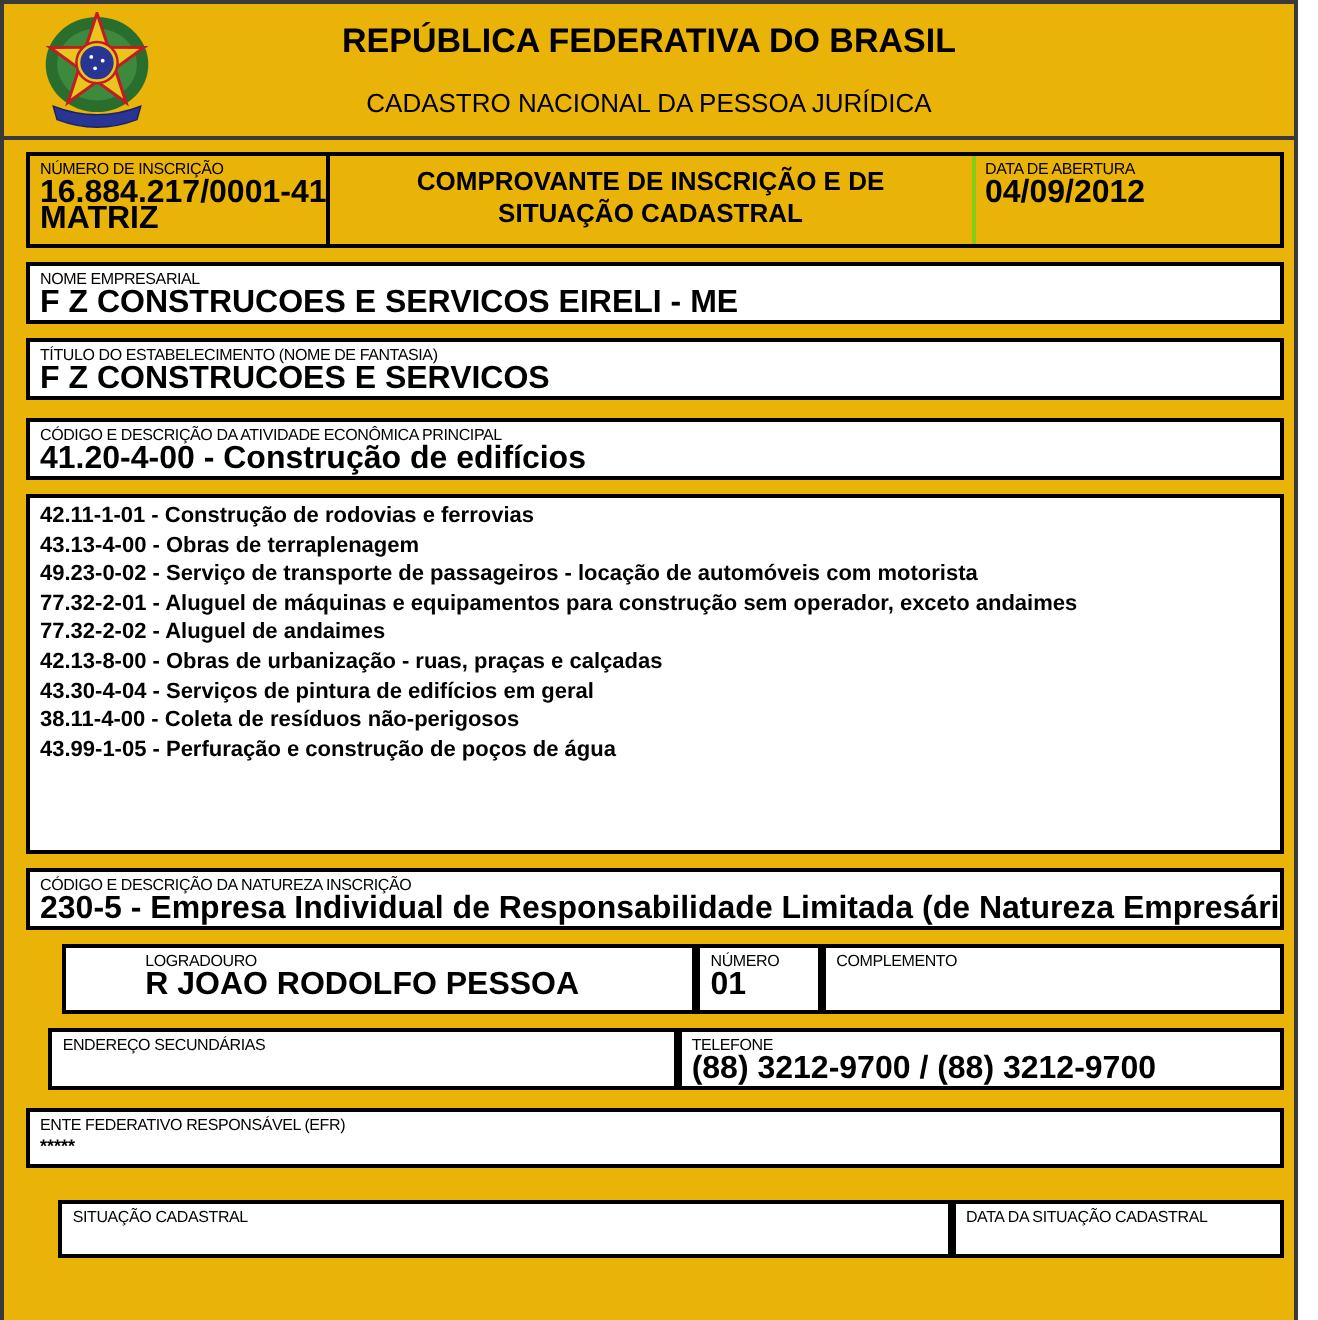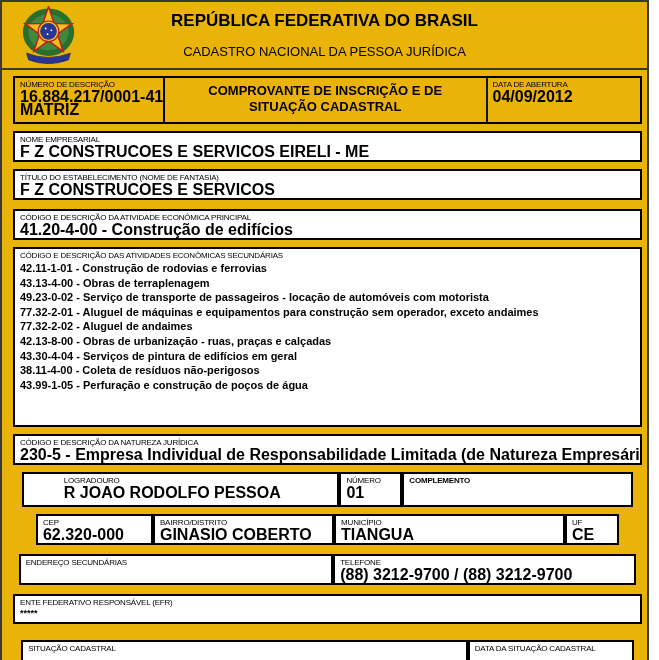--- a/index.html
+++ b/index.html
@@ -7,40 +7,40 @@
   .page{box-sizing:border-box;margin-left:0;width:649px;height:660px;
         border:2px solid #3a3a3a;border-bottom:none;background:#eab308;}
   
   .header{position:relative;height:66px;}
   .coat{position:absolute;left:18px;top:4px;}
   .h-title{padding-top:9px;text-align:center;font-size:17px;font-weight:bold;letter-spacing:0;}
   .h-subtitle{padding-top:13px;text-align:center;font-size:13px;font-weight:normal;}
   .header-rule{border-top:2px solid #3a3a3a;height:0;}
   
   .content{padding:6px 5px 0 11px;}
-  .row{display:flex;justify-content:center;margin-bottom:7px;}
+  .row{display:flex;justify-content:flex-end;margin-bottom:7px;}
   .fbox{box-sizing:border-box;border:2px solid #000;background:#fff;
         padding:2px 5px 2px 5px;min-height:29px;overflow:hidden;}
   .full{width:100%;}
   .label{font-size:8px;letter-spacing:-0.2px;line-height:10px;white-space:nowrap;}
   .value{font-size:16px;font-weight:bold;line-height:13px;white-space:nowrap;}
   
   .insc{display:flex;border:2px solid #000;margin-bottom:7px;min-height:44px;}
   .insc .cell{box-sizing:border-box;padding:2px 5px;}
   .insc .c1{width:24%;border-right:2px solid #000;}
-  .insc .c2{width:51.6%;border-right:2px solid #0f172a;display:flex;align-items:flex-start;justify-content:center;}
+  .insc .c2{width:51.6%;border-right:2px solid #84cc16;display:flex;align-items:flex-start;justify-content:center;}
   .insc .c3{width:24.4%;}
   .comprovante-title{font-size:13px;font-weight:bold;text-align:center;padding:3px 14px 0 14px;line-height:16px;}
   
   .act-item{font-size:11px;font-weight:bold;line-height:14.6px;white-space:nowrap;}
   .sec-box{min-height:180px;}
   
   .w-logr{width:50.5%;min-height:35px;padding-left:40px;}
   .w-num{width:10%;min-height:35px;}
-  .w-comp{width:36.7%;min-height:35px;font-weight:bold;}
+  .w-comp{width:36.7%;min-height:35px;}
   .w-cep{width:18.6%;}
   .w-bairro{width:28.8%;}
   .w-mun{width:36.7%;}
   .w-uf{width:8.6%;}
   .w-email{width:50%;min-height:31px;}
   .w-tel{width:48.2%;min-height:31px;}
   .ente-box{min-height:30px;margin-bottom:9px;}
   .ente-val{font-size:9px;font-weight:bold;line-height:10px;}
   .w-sit{width:71%;}
   .w-dsit{width:26.4%;}
@@ -66,21 +66,21 @@
     <div class="h-title">REPÚBLICA FEDERATIVA DO BRASIL</div>
     <div class="h-subtitle">CADASTRO NACIONAL DA PESSOA JURÍDICA</div>
   </div>
 
   <div class="header-rule"></div>
 
   <div class="content">
 
     <div class="insc">
       <div class="cell c1">
-        <div class="label">NÚMERO DE DESCRIÇÃO</div>
+        <div class="label">NÚMERO DE INSCRIÇÃO</div>
         <div class="value">16.884.217/0001-41</div>
         <div class="value">MATRIZ</div>
       </div>
       <div class="cell c2">
         <div class="comprovante-title">COMPROVANTE DE INSCRIÇÃO E DE SITUAÇÃO CADASTRAL</div>
       </div>
       <div class="cell c3">
         <div class="label">DATA DE ABERTURA</div>
         <div class="value">04/09/2012</div>
       </div>
@@ -102,75 +102,56 @@
 
     <div class="row">
       <div class="fbox full">
         <div class="label">CÓDIGO E DESCRIÇÃO DA ATIVIDADE ECONÔMICA PRINCIPAL</div>
         <div class="value">41.20-4-00 - Construção de edifícios</div>
       </div>
     </div>
 
     <div class="row">
       <div class="fbox full sec-box">
-        <div class="label">CÓDIGO E DESCRIÇÃO DAS ATIVIDADES ECONÔMICAS SECUNDÁRIAS</div>
         <div>
             <div class="act-item">42.11-1-01 - Construção de rodovias e ferrovias</div>
             <div class="act-item">43.13-4-00 - Obras de terraplenagem</div>
             <div class="act-item">49.23-0-02 - Serviço de transporte de passageiros - locação de automóveis com motorista</div>
             <div class="act-item">77.32-2-01 - Aluguel de máquinas e equipamentos para construção sem operador, exceto andaimes</div>
             <div class="act-item">77.32-2-02 - Aluguel de andaimes</div>
             <div class="act-item">42.13-8-00 - Obras de urbanização - ruas, praças e calçadas</div>
             <div class="act-item">43.30-4-04 - Serviços de pintura de edifícios em geral</div>
             <div class="act-item">38.11-4-00 - Coleta de resíduos não-perigosos</div>
             <div class="act-item">43.99-1-05 - Perfuração e construção de poços de água</div>
           </div>
       </div>
     </div>
 
     <div class="row">
       <div class="fbox full">
-        <div class="label">CÓDIGO E DESCRIÇÃO DA NATUREZA JURÍDICA</div>
+        <div class="label">CÓDIGO E DESCRIÇÃO DA NATUREZA INSCRIÇÃO</div>
         <div class="value">230-5 - Empresa Individual de Responsabilidade Limitada (de Natureza Empresári</div>
       </div>
     </div>
 
     <div class="row">
       <div class="fbox w-logr">
         <div class="label">LOGRADOURO</div>
         <div class="value">R JOAO RODOLFO PESSOA</div>
       </div>
       <div class="fbox w-num">
         <div class="label">NÚMERO</div>
         <div class="value">01</div>
       </div>
       <div class="fbox w-comp">
         <div class="label">COMPLEMENTO</div>
         <div class="value"></div>
       </div>
     </div>
 
-    <div class="row mb9">
-      <div class="fbox w-cep">
-        <div class="label">CEP</div>
-        <div class="value">62.320-000</div>
-      </div>
-      <div class="fbox w-bairro">
-        <div class="label">BAIRRO/DISTRITO</div>
-        <div class="value">GINASIO COBERTO</div>
-      </div>
-      <div class="fbox w-mun">
-        <div class="label">MUNICÍPIO</div>
-        <div class="value">TIANGUA</div>
-      </div>
-      <div class="fbox w-uf">
-        <div class="label">UF</div>
-        <div class="value">CE</div>
-      </div>
-    </div>
 
     <div class="row mb9">
       <div class="fbox w-email">
         <div class="label">ENDEREÇO SECUNDÁRIAS</div>
         <div class="value"></div>
       </div>
       <div class="fbox w-tel">
         <div class="label">TELEFONE</div>
         <div class="value">(88) 3212-9700 / (88) 3212-9700</div>
       </div>

